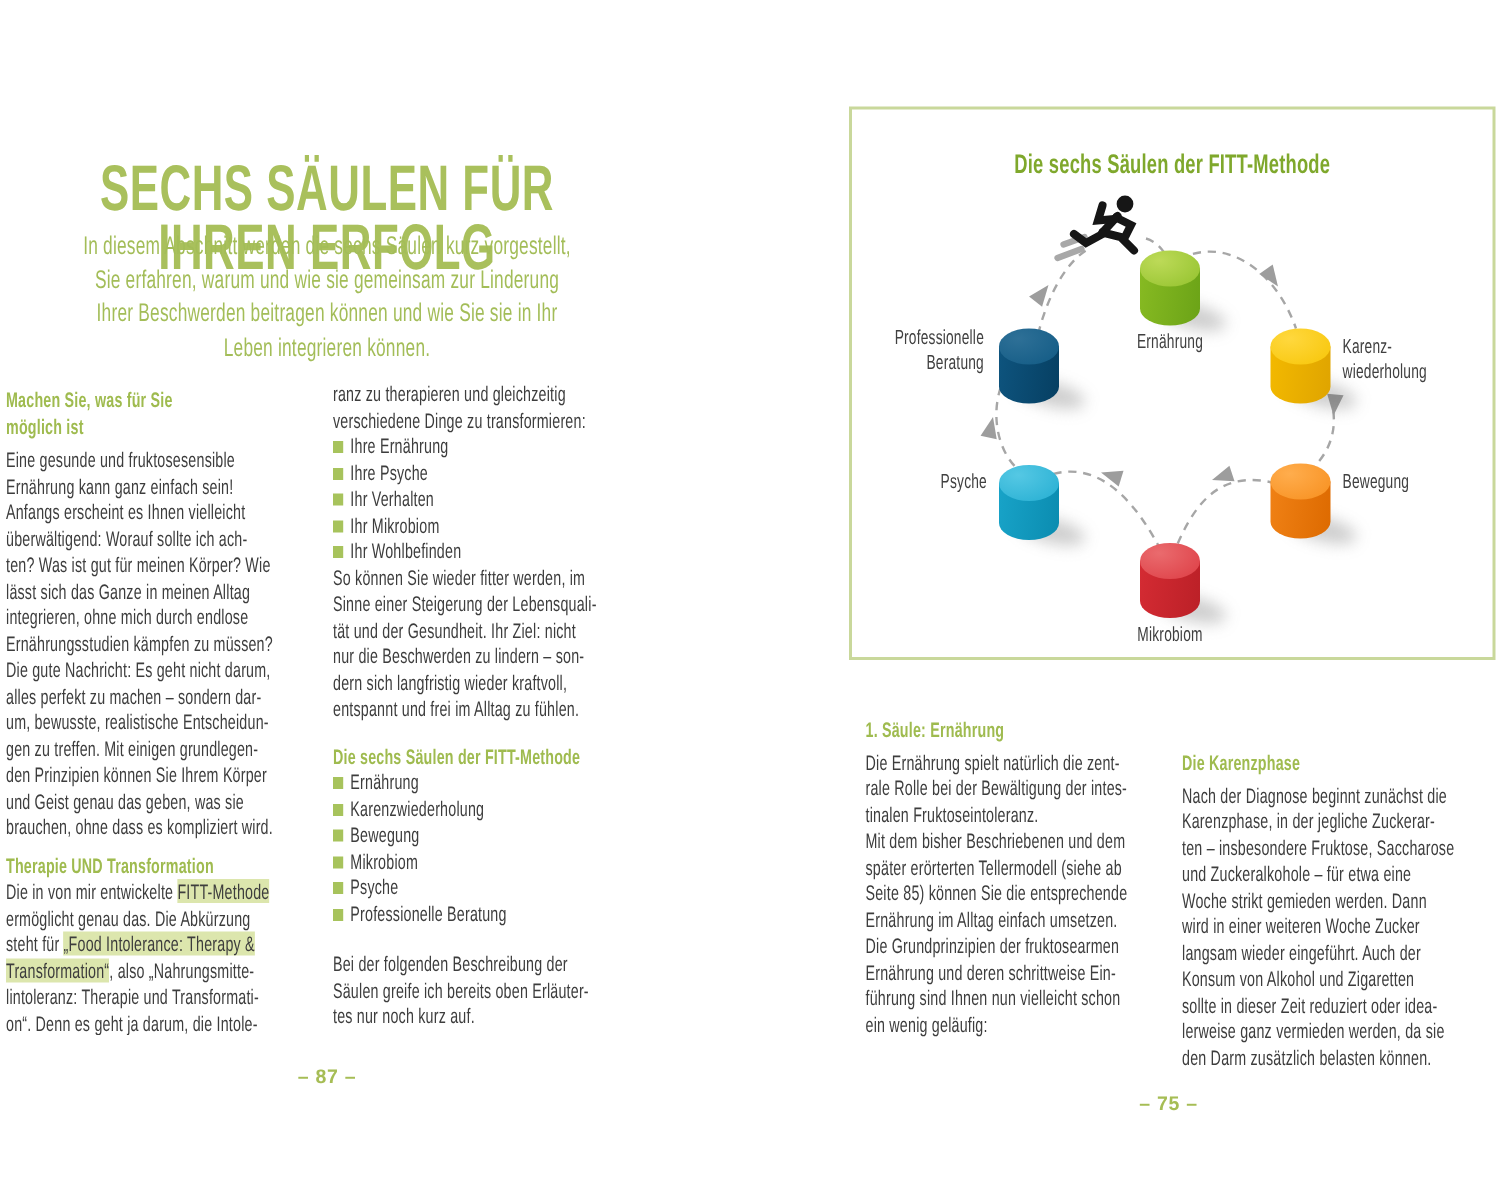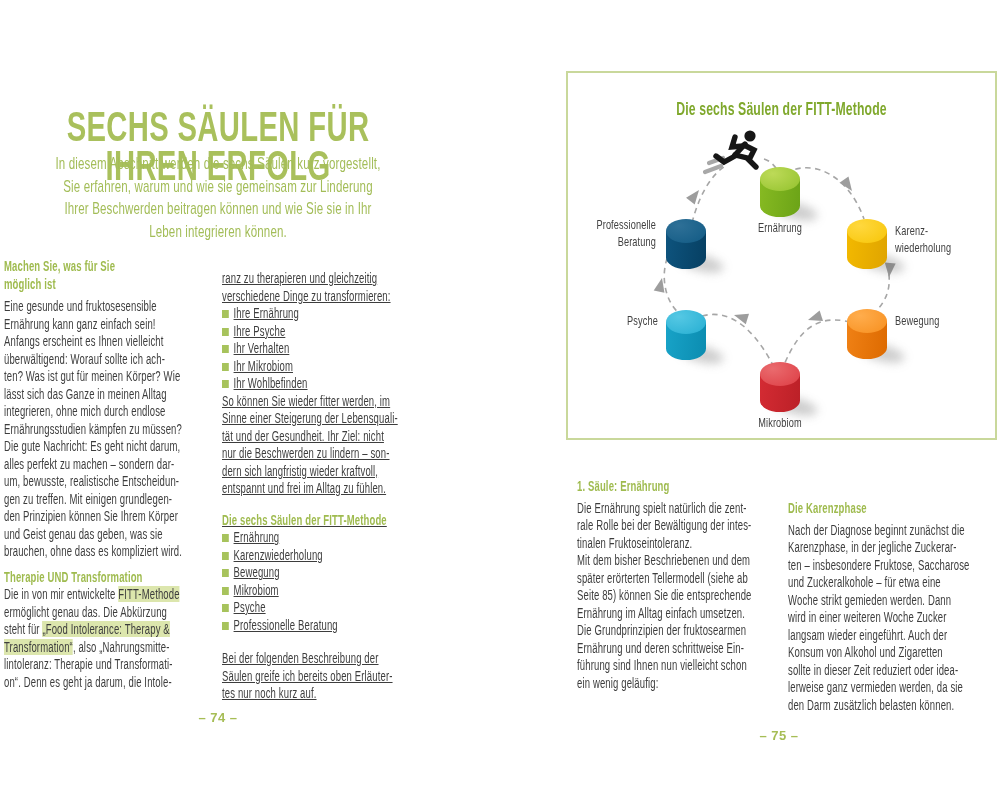--- a/index.html
+++ b/index.html
@@ -112,21 +112,21 @@
       <h3 class="mt8">Therapie UND Transformation</h3>
       <p><span>Die in von mir entwickelte </span><span class="hl">FITT-Methode</span><span>
 ermöglicht genau das. Die Abkürzung
 steht für </span><span class="hl">„Food Intolerance: Therapy &amp;
 Transformation“</span><span>, also „Nahrungsmitte-
 lintoleranz: Therapie und Transformati-
 on“. Denn es geht ja darum, die Intole-</span></p>
     </div>
   </div>
 
-  <div class="abs col" style="left:222px;top:270px;width:192px;text-decoration:underline;">
+  <div class="abs col" style="left:222px;top:254px;width:192px;">
     <div class="cond" style="width:276px;">
       <p>ranz zu therapieren und gleichzeitig
 verschiedene Dinge zu transformieren:</p>
       <ul class="bullets">
         <li><span class="bullet-sq"></span><span>Ihre Ernährung</span></li>
         <li><span class="bullet-sq"></span><span>Ihre Psyche</span></li>
         <li><span class="bullet-sq"></span><span>Ihr Verhalten</span></li>
         <li><span class="bullet-sq"></span><span>Ihr Mikrobiom</span></li>
         <li><span class="bullet-sq"></span><span>Ihr Wohlbefinden</span></li>
       </ul>
@@ -144,21 +144,21 @@
         <li><span class="bullet-sq"></span><span>Mikrobiom</span></li>
         <li><span class="bullet-sq"></span><span>Psyche</span></li>
         <li><span class="bullet-sq"></span><span>Professionelle Beratung</span></li>
       </ul>
       <p class="mt16">Bei der folgenden Beschreibung der
 Säulen greife ich bereits oben Erläuter-
 tes nur noch kurz auf.</p>
     </div>
   </div>
 
-  <div class="abs page-num" style="left:158px;top:710px;width:120px;">– 74 –</div>
+  <div class="abs page-num" style="left:158px;top:710px;width:120px;">– 87 –</div>
 </div>
 
 <div class="abs" style="left:530px;top:0;width:470px;height:800px;">
 
   <div class="abs diagram-panel" style="left:36px;">
     <div class="diagram-title cond-c">Die sechs Säulen der FITT-Methode</div>
 
     <svg class="cycle-svg" viewBox="0 0 431 369" xmlns="http://www.w3.org/2000/svg">
       <g fill="none" stroke="var(--dash-gray,#a6a6a6)" stroke-width="1.6" stroke-dasharray="5.5,4.5">
         <path d="M116,244 C90,228 90,180 114,166"></path>

